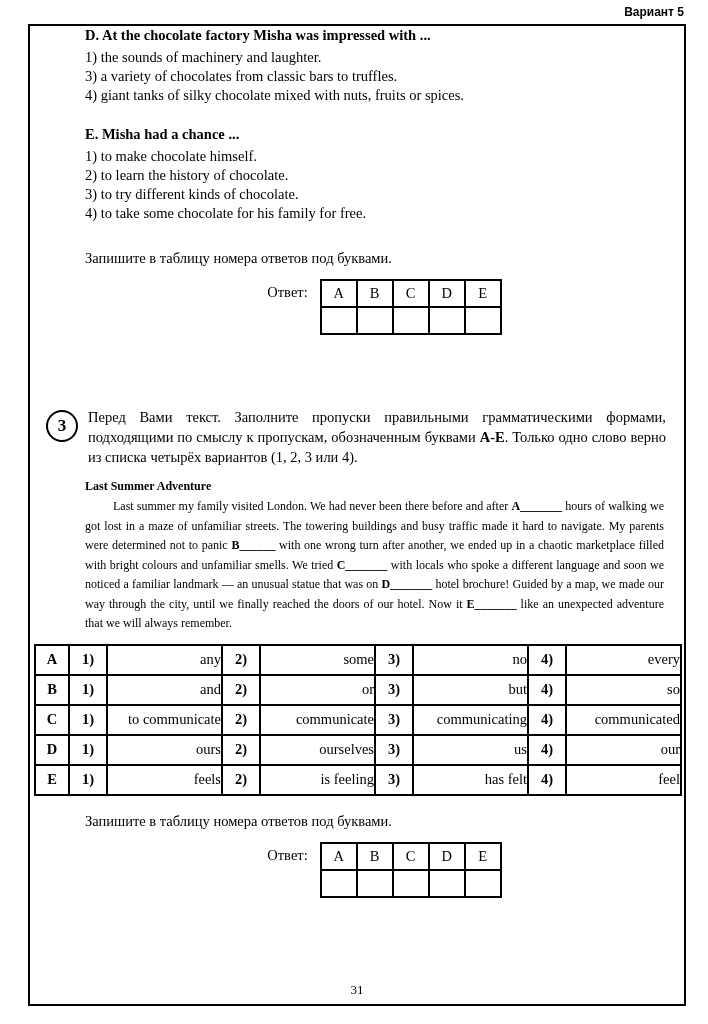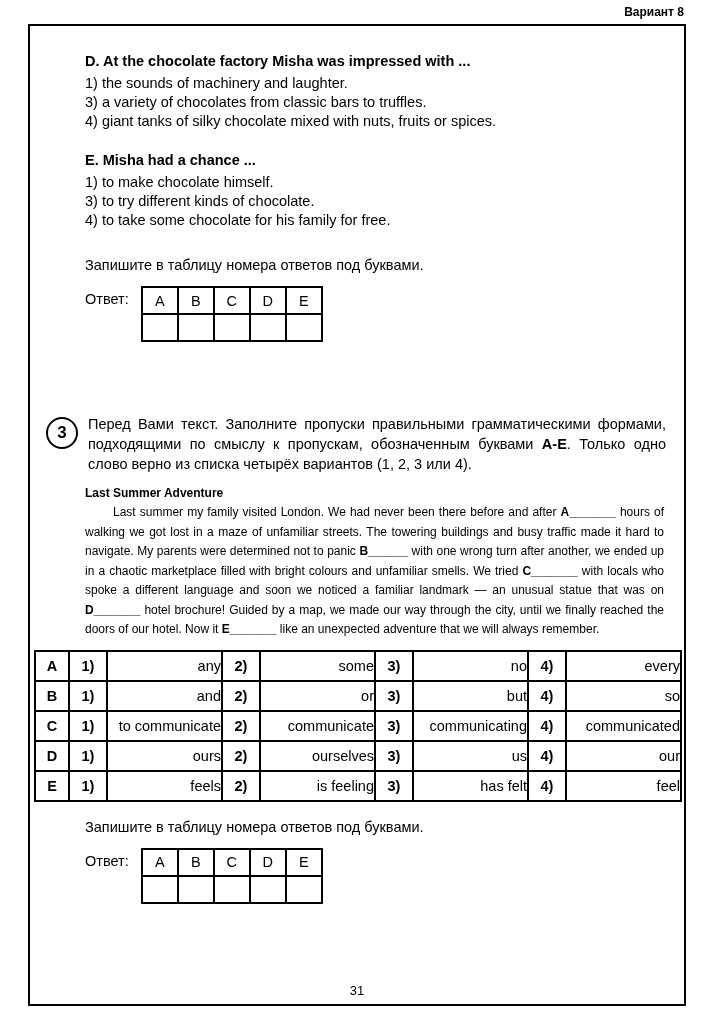--- a/index.html
+++ b/index.html
@@ -12,31 +12,31 @@
 
   .variant-label {
     position: absolute; top: 5px; right: 24px;
     font-size: 12px; font-weight: bold;
   }
 
   .page-border {
     position: absolute; left: 28px; top: 24px;
     width: 658px; height: 982px;
     border: 2px solid #000;
-    padding-top: 26px;
+    font-family: Liberation Serif, serif;
   }
 
   .tb { margin-left: 55px; margin-right: 20px; font-size: 14.5px; line-height: 19px; }
   .qtitle { font-weight: bold; margin-bottom: 3px; }
   .opt-line { }
   .mt20 { margin-top: 20px; }
   .mt26 { margin-top: 26px; }
   .mt16 { margin-top: 16px; }
 
-  .answer-wrap { display: flex; align-items: flex-start; margin-left: 55px; margin-top: 11px; }
+  .answer-wrap { display: flex; align-items: flex-start; margin-left: 55px; margin-top: 11px; justify-content: center; }
   .answer-label { font-size: 14.5px; margin-right: 12px; padding-top: 5px; }
   .answer-table { border-collapse: collapse; }
   .answer-table td {
     width: 36px; height: 27px;
     border: 2px solid #000;
     text-align: center; vertical-align: middle;
     font-size: 14.5px;
   }
 
   .task-row { display: flex; margin: 72px 18px 0 16px; }
@@ -78,34 +78,35 @@
   .grammar-table td.optv   { width: 115px; text-align: right; padding-left: 6px; }
 
   .page-num {
     position: absolute; bottom: 6px; left: 0; right: 0;
     text-align: center; font-size: 13px;
   }
 </style>
 </head>
 <body>
 
-<div class="variant-label">Вариант 8</div>
+<div class="variant-label">Вариант 5</div>
 
 <div class="page-border">
 
   <div class="tb">
     <div class="qtitle">D. At the chocolate factory Misha was impressed with ...</div>
     <div class="opt-line">1) the sounds of machinery and laughter.</div>
     <div class="opt-line">3) a variety of chocolates from classic bars to truffles.</div>
     <div class="opt-line">4) giant tanks of silky chocolate mixed with nuts, fruits or spices.</div>
   </div>
 
   <div class="tb mt20">
     <div class="qtitle">E. Misha had a chance ...</div>
     <div class="opt-line">1) to make chocolate himself.</div>
+    <div class="opt-line">2) to learn the history of chocolate.</div>
     <div class="opt-line">3) to try different kinds of chocolate.</div>
     <div class="opt-line">4) to take some chocolate for his family for free.</div>
   </div>
 
   <div class="tb mt26">Запишите в таблицу номера ответов под буквами.</div>
 
   <div class="answer-wrap">
     <div class="answer-label">Ответ:</div>
     <table class="answer-table">
       <tbody>

